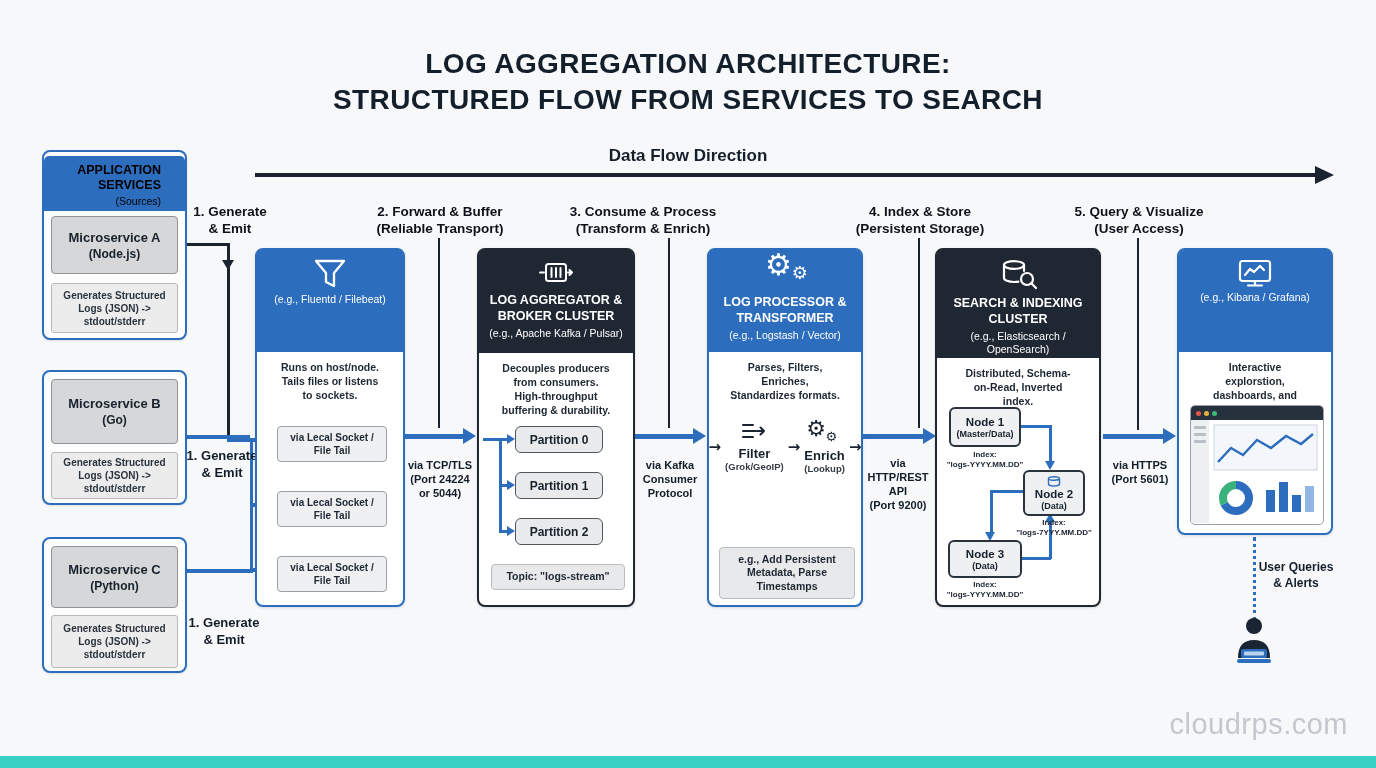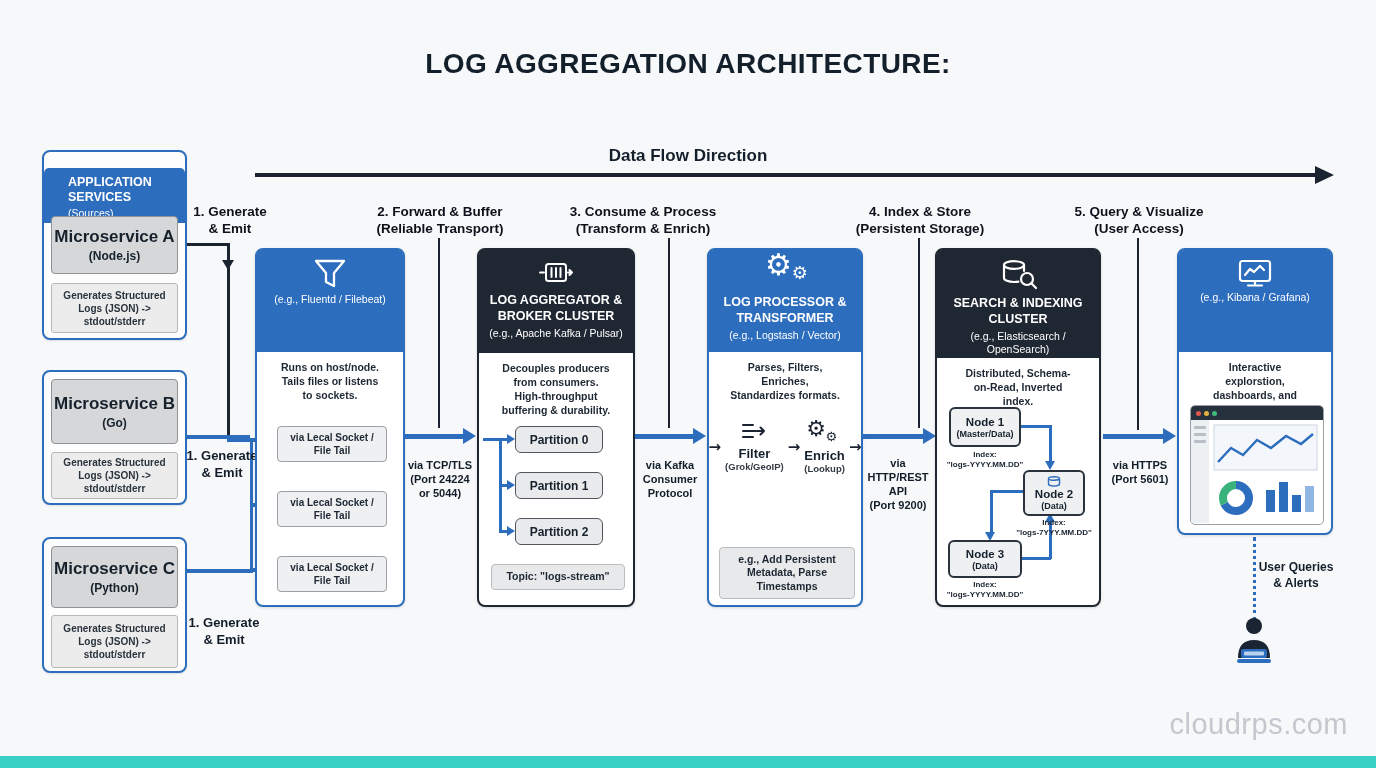--- a/index.html
+++ b/index.html
@@ -16,25 +16,25 @@
   .head-r{position:absolute;width:0;height:0;border-top:8px solid transparent;border-bottom:8px solid transparent;border-left:13px solid #2d6dbd}
   .head-r.dark{border-top-width:9px;border-bottom-width:9px;border-left:19px solid #1b2330}
   .head-r.sm{border-top-width:5px;border-bottom-width:5px;border-left-width:8px}
   .head-d{position:absolute;width:0;height:0;border-left:6.5px solid transparent;border-right:6.5px solid transparent;border-top:10px solid #1b2330}
   .head-d.blue{border-left-width:5.5px;border-right-width:5.5px;border-top:9px solid #2d6dbd}
   .head-u{position:absolute;width:0;height:0;border-left:5.5px solid transparent;border-right:5.5px solid transparent;border-bottom:9px solid #2d6dbd}
   .stage{position:absolute;width:170px;text-align:center;font-size:13.5px;font-weight:bold;line-height:1.28;color:#10101c}
   .translabel{position:absolute;text-align:center;font-size:11px;font-weight:bold;line-height:1.28;color:#121d29;white-space:pre-line}
   
   .group{position:absolute;border:2px solid #2d6dbd;border-radius:8px;background:#fdfdfd;box-shadow:0 1px 2px rgba(0,0,0,.10)}
-  .app-head{position:absolute;left:0;right:0;top:16px;background:#2d6dbd;border-radius:5px 5px 0 0;color:#ffffff;text-align:left;padding:7px 24px 0}
+  .app-head{position:absolute;left:0;right:0;top:4px;background:#2d6dbd;border-radius:5px 5px 0 0;color:#000000;text-align:right;padding:7px 24px 0}
   .app-head .t{font-weight:bold;font-size:12.5px;line-height:1.2}
   .app-head .s{font-size:10.5px;margin-top:2px}
   .svc-head{position:absolute;background:#d6d7d8;border:1.5px solid #8d9296;border-radius:4px;display:flex;flex-direction:column;align-items:center;justify-content:center;text-align:center;font-weight:bold;color:#16212c}
-  .svc-name{font-size:17px}
+  .svc-name{font-size:13px}
   .svc-rt{font-size:12px;margin-top:2px}
   .svc-desc{position:absolute;background:#ececec;border:1px solid #b5b9bc;border-radius:3px;display:flex;align-items:center;justify-content:center;text-align:center;font-size:10px;line-height:1.3;padding:3px 8px;color:#2a333c;font-weight:bold}
   
   .pipe{position:absolute;background:#fff;border-radius:8px;box-shadow:0 1px 3px rgba(0,0,0,.12)}
   .pipe.blue{border:2.5px solid #2d6dbd}
   .pipe.dark{border:2.5px solid #1f2733}
   .phead{display:flex;flex-direction:column;align-items:center;padding-top:8px;color:#fff;border-radius:5px 5px 0 0;text-align:center}
   .phead.blue{background:#2d6dbd}
   .phead.dark{background:#1f2733}
   .ptitle{font-size:12.5px;font-weight:bold;line-height:1.25;margin-top:5px;padding:0 6px}
@@ -62,20 +62,21 @@
   .dot{width:5px;height:5px;border-radius:50%;display:inline-block}
   .user-label{position:absolute;font-size:12px;font-weight:bold;text-align:center;line-height:1.3;white-space:pre-line;color:#141f2c}
   .watermark{position:absolute;font-size:29px;color:#c3c8ce;letter-spacing:.5px}
   .teal-strip{position:absolute;left:0;top:756px;width:1376px;height:12px;background:#39d1c6}
 </style>
 </head>
 <body>
 
 <div class="abs" style="left:0;right:0;top:48px;text-align:center">
   <div class="title-line">LOG AGGREGATION ARCHITECTURE:</div>
+  <div class="title-line" style="margin-top:4px">STRUCTURED FLOW FROM SERVICES TO SEARCH</div>
 </div>
 
 <div class="abs flow-label" style="left:0;right:0;top:146px;text-align:center">Data Flow Direction</div>
 <div class="dkline" style="left:255px;top:173px;width:1062px;height:3.5px"></div>
 <div class="head-r dark" style="left:1315px;top:166px"></div>
 
 <div class="stage" style="left:145px;top:203px">
   <div>1. Generate</div>
   <div>&amp; Emit</div>
 </div>

